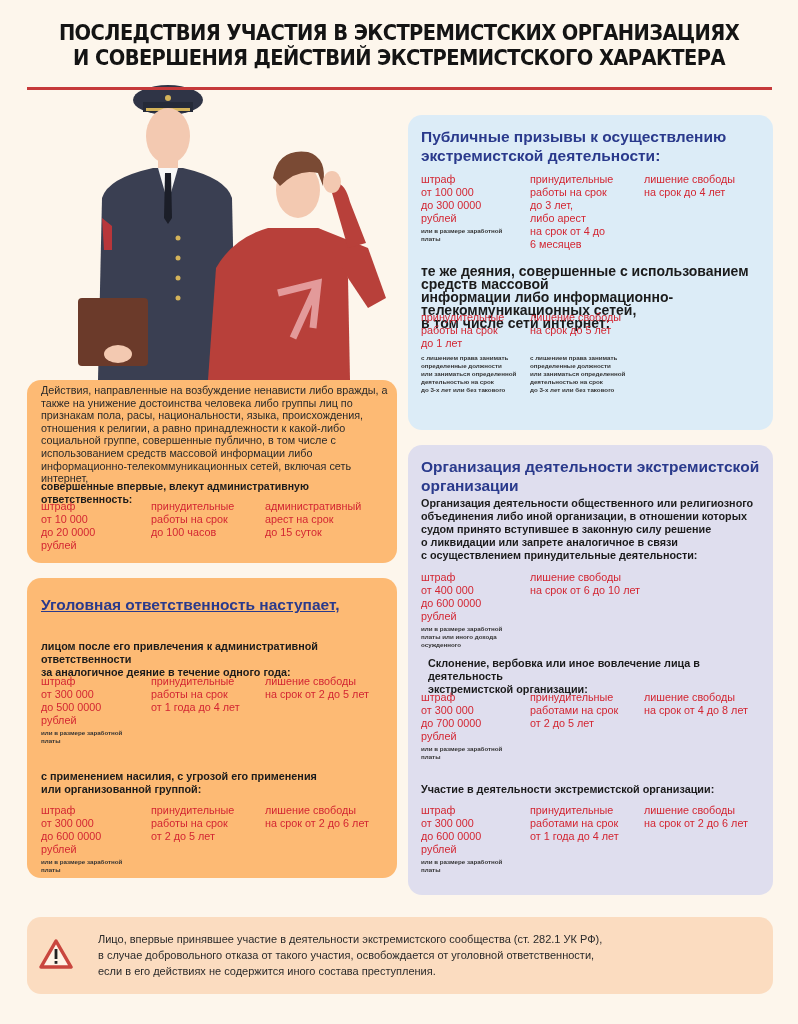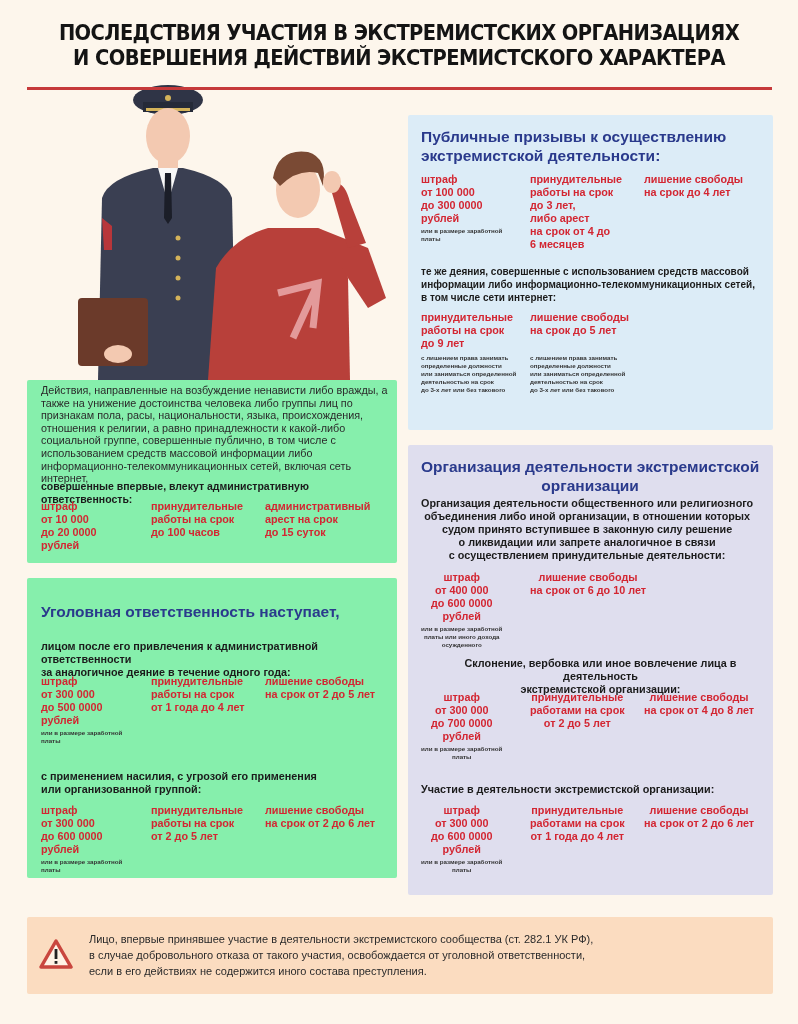--- a/index.html
+++ b/index.html
@@ -23,31 +23,31 @@
     color: #141414;
   }
   .rule {
     position: absolute; left: 27px; top: 87px; width: 745px; height: 3px;
     background: #c6393a;
   }
   .illustration {
     position: absolute; left: 68px; top: 78px; width: 330px; height: 302px;
   }
   .panel {
-    position: absolute; border-radius: 2px;
-  }
-  .panel-white { background: #86efac; }
+    position: absolute; border-radius: 14px;
+  }
+  .panel-white { background: #fdba74; }
   .panel-blue { background: #dcecf7; }
-  .panel-lav { background: #dfdeee; text-align: center; }
+  .panel-lav { background: #dfdeee; }
   .panel-peach { background: #fbdcc0; }
   .h-blue {
     color: #2a3a8c; font-weight: 700; font-size: 15.5px; line-height: 19px;
   }
   .bold-black { font-weight: 700; font-size: 10.8px; line-height: 13px; color: #1b1b1b; }
-  .red { color: #d32632; font-weight: 700; font-size: 10.8px; line-height: 13px; }
+  .red { color: #d32632; font-weight: 400; font-size: 10.8px; line-height: 13px; }
   .note { font-size: 6.2px; line-height: 8px; font-weight: 700; color: #333; }
   .body-text { font-size: 10.8px; line-height: 12.6px; color: #2a2a2a; }
   .col { position: absolute; }
   .warn-text { font-size: 11px; line-height: 16px; color: #2a2a2a; }
 </style>
 </head>
 <body>
 
 <div class="title">
   <div>ПОСЛЕДСТВИЯ УЧАСТИЯ В ЭКСТРЕМИСТСКИХ ОРГАНИЗАЦИЯХ</div>
@@ -103,21 +103,21 @@
     <div>до 100 часов</div>
   </div>
   <div class="col red" style="left:238px; top:120px;">
     <div>административный</div>
     <div>арест на срок</div>
     <div>до 15 суток</div>
   </div>
 </div>
 
 <div class="panel panel-white" style="left:27px; top:578px; width:370px; height:300px;">
-  <div class="h-blue" style="position:absolute; left:14px; top:24px;">
+  <div class="h-blue" style="position:absolute; left:14px; top:17px;text-decoration:underline;">
     <div>Уголовная ответственность наступает,</div>
   </div>
   <div class="bold-black" style="position:absolute; left:14px; top:62px;">
     <div>лицом после его привлечения к административной ответственности</div>
     <div>за аналогичное деяние в течение одного года:</div>
   </div>
   <div class="col" style="left:14px; top:97px;">
     <div class="red">штраф</div>
     <div class="red">от 300 000</div>
     <div class="red">до 500 0000</div>
@@ -176,29 +176,29 @@
     <div>работы на срок</div>
     <div>до 3 лет,</div>
     <div>либо арест</div>
     <div>на срок от 4 до</div>
     <div>6 месяцев</div>
   </div>
   <div class="col red" style="left:236px; top:58px;">
     <div>лишение свободы</div>
     <div>на срок до 4 лет</div>
   </div>
-  <div class="bold-black" style="position:absolute; left:13px; top:150px; font-size:10px;">
+  <div class="bold-black" style="position:absolute; left:13px; top:150px; font-size:14px;">
     <div>те же деяния, совершенные с использованием средств массовой</div>
     <div>информации либо информационно-телекоммуникационных сетей,</div>
     <div>в том числе сети интернет:</div>
   </div>
   <div class="col" style="left:13px; top:196px;">
     <div class="red">принудительные</div>
     <div class="red">работы на срок</div>
-    <div class="red">до 9 лет</div>
+    <div class="red">до 1 лет</div>
     <div class="note" style="margin-top:4px;">с лишением права занимать</div>
     <div class="note">определенные должности</div>
     <div class="note">или заниматься определенной</div>
     <div class="note">деятельностью на срок</div>
     <div class="note">до 3-х лет или без такового</div>
   </div>
   <div class="col" style="left:122px; top:196px;">
     <div class="red">лишение свободы</div>
     <div class="red">на срок до 5 лет</div>
     <div class="note" style="margin-top:17px;">с лишением права занимать</div>
@@ -276,18 +276,18 @@
     <div>на срок от 2 до 6 лет</div>
   </div>
 </div>
 
 <div class="panel panel-peach" style="left:27px; top:917px; width:746px; height:77px;">
   <svg viewBox="0 0 34 30" style="position:absolute; left:12px; top:22px; width:34px; height:30px;">
     <path d="M17 2 L32 28 L2 28 Z" fill="#fff3e6" stroke="#c9463e" stroke-width="3.5" stroke-linejoin="round"></path>
     <rect x="15.6" y="10" width="2.8" height="10" fill="#222"></rect>
     <rect x="15.6" y="22" width="2.8" height="2.8" fill="#222"></rect>
   </svg>
-  <div class="warn-text" style="position:absolute; left:62px; top:14px;">
+  <div class="warn-text" style="position:absolute; left:71px; top:14px;">
     <div>Лицо, впервые принявшее участие в деятельности экстремистского сообщества (ст. 282.1 УК РФ),</div>
     <div>в случае добровольного отказа от такого участия, освобождается от уголовной ответственности,</div>
     <div>если в его действиях не содержится иного состава преступления.</div>
   </div>
 </div>
 
 </body></html>

